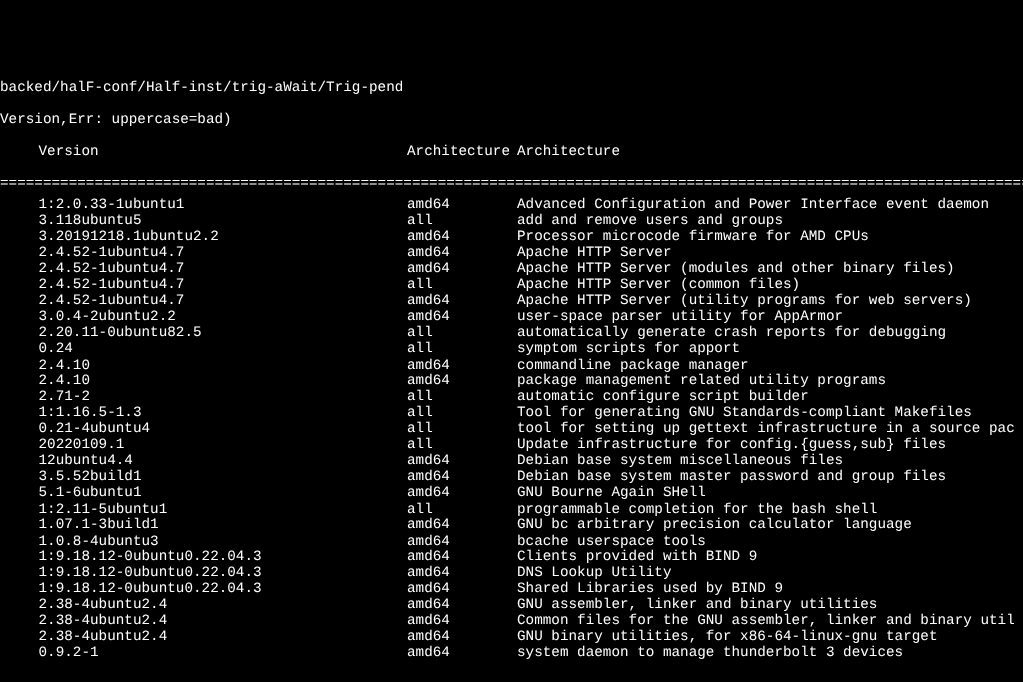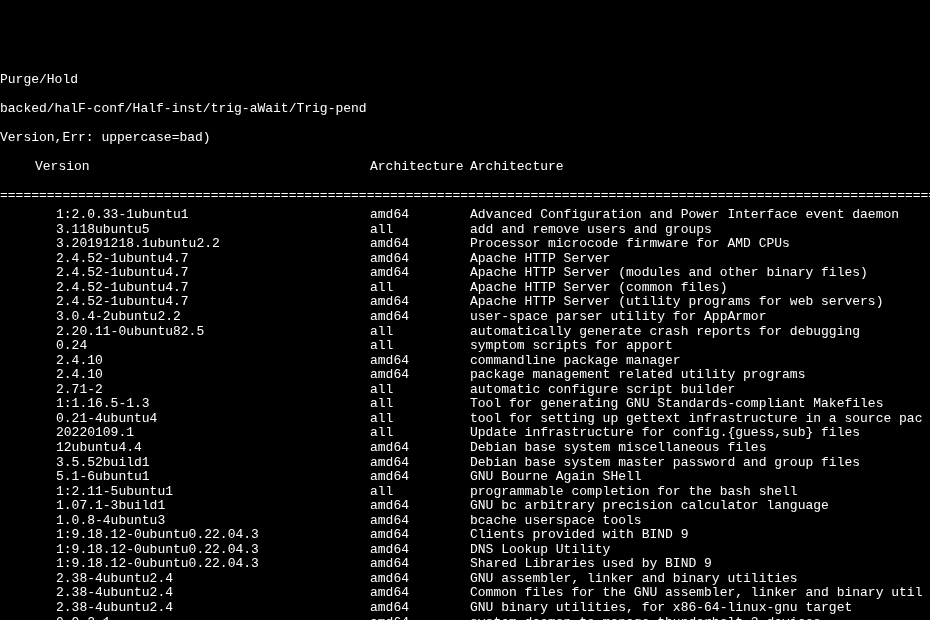--- a/index.html
+++ b/index.html
@@ -14,33 +14,32 @@
       width: 930px;
       height: 620px;
       letter-spacing: 0;
     }
     .terminal {
       padding: 0;
     }
     .hdr-line, .sep-line, .row-line {
       display: block;
     }
-    .col-version { display: inline-block; width: 370px; padding-left: 56px; }
+    .col-version { display: inline-block; width: 370px; padding-left: 35px; }
     .col-arch { display: inline-block; width: 100px; }
     .col-desc { display: inline-block; }
     .first-col-hdr { display: inline-block; width: 370px; padding-left: 35px; }
     .sep { overflow: hidden; width: 930px; display: inline-block; }
   </style>
 </head>
 <body>
 
 
 
 <div class="terminal">
-<span class="hdr-line">Purge/Hold</span>
 <span class="hdr-line">backed/halF-conf/Half-inst/trig-aWait/Trig-pend</span>
 <span class="hdr-line">Version,Err: uppercase=bad)</span>
 <span class="hdr-line"><span class="first-col-hdr">Version</span><span class="col-arch">Architecture</span><span class="col-desc">Architecture</span></span>
 <span class="sep">===============================================================================================================================</span>
 <div id="rows"><span class="row-line"><span class="col-version">1:2.0.33-1ubuntu1</span><span class="col-arch">amd64</span><span class="col-desc">Advanced Configuration and Power Interface event daemon</span></span><span class="row-line"><span class="col-version">3.118ubuntu5</span><span class="col-arch">all</span><span class="col-desc">add and remove users and groups</span></span><span class="row-line"><span class="col-version">3.20191218.1ubuntu2.2</span><span class="col-arch">amd64</span><span class="col-desc">Processor microcode firmware for AMD CPUs</span></span><span class="row-line"><span class="col-version">2.4.52-1ubuntu4.7</span><span class="col-arch">amd64</span><span class="col-desc">Apache HTTP Server</span></span><span class="row-line"><span class="col-version">2.4.52-1ubuntu4.7</span><span class="col-arch">amd64</span><span class="col-desc">Apache HTTP Server (modules and other binary files)</span></span><span class="row-line"><span class="col-version">2.4.52-1ubuntu4.7</span><span class="col-arch">all</span><span class="col-desc">Apache HTTP Server (common files)</span></span><span class="row-line"><span class="col-version">2.4.52-1ubuntu4.7</span><span class="col-arch">amd64</span><span class="col-desc">Apache HTTP Server (utility programs for web servers)</span></span><span class="row-line"><span class="col-version">3.0.4-2ubuntu2.2</span><span class="col-arch">amd64</span><span class="col-desc">user-space parser utility for AppArmor</span></span><span class="row-line"><span class="col-version">2.20.11-0ubuntu82.5</span><span class="col-arch">all</span><span class="col-desc">automatically generate crash reports for debugging</span></span><span class="row-line"><span class="col-version">0.24</span><span class="col-arch">all</span><span class="col-desc">symptom scripts for apport</span></span><span class="row-line"><span class="col-version">2.4.10</span><span class="col-arch">amd64</span><span class="col-desc">commandline package manager</span></span><span class="row-line"><span class="col-version">2.4.10</span><span class="col-arch">amd64</span><span class="col-desc">package management related utility programs</span></span><span class="row-line"><span class="col-version">2.71-2</span><span class="col-arch">all</span><span class="col-desc">automatic configure script builder</span></span><span class="row-line"><span class="col-version">1:1.16.5-1.3</span><span class="col-arch">all</span><span class="col-desc">Tool for generating GNU Standards-compliant Makefiles</span></span><span class="row-line"><span class="col-version">0.21-4ubuntu4</span><span class="col-arch">all</span><span class="col-desc">tool for setting up gettext infrastructure in a source pac</span></span><span class="row-line"><span class="col-version">20220109.1</span><span class="col-arch">all</span><span class="col-desc">Update infrastructure for config.{guess,sub} files</span></span><span class="row-line"><span class="col-version">12ubuntu4.4</span><span class="col-arch">amd64</span><span class="col-desc">Debian base system miscellaneous files</span></span><span class="row-line"><span class="col-version">3.5.52build1</span><span class="col-arch">amd64</span><span class="col-desc">Debian base system master password and group files</span></span><span class="row-line"><span class="col-version">5.1-6ubuntu1</span><span class="col-arch">amd64</span><span class="col-desc">GNU Bourne Again SHell</span></span><span class="row-line"><span class="col-version">1:2.11-5ubuntu1</span><span class="col-arch">all</span><span class="col-desc">programmable completion for the bash shell</span></span><span class="row-line"><span class="col-version">1.07.1-3build1</span><span class="col-arch">amd64</span><span class="col-desc">GNU bc arbitrary precision calculator language</span></span><span class="row-line"><span class="col-version">1.0.8-4ubuntu3</span><span class="col-arch">amd64</span><span class="col-desc">bcache userspace tools</span></span><span class="row-line"><span class="col-version">1:9.18.12-0ubuntu0.22.04.3</span><span class="col-arch">amd64</span><span class="col-desc">Clients provided with BIND 9</span></span><span class="row-line"><span class="col-version">1:9.18.12-0ubuntu0.22.04.3</span><span class="col-arch">amd64</span><span class="col-desc">DNS Lookup Utility</span></span><span class="row-line"><span class="col-version">1:9.18.12-0ubuntu0.22.04.3</span><span class="col-arch">amd64</span><span class="col-desc">Shared Libraries used by BIND 9</span></span><span class="row-line"><span class="col-version">2.38-4ubuntu2.4</span><span class="col-arch">amd64</span><span class="col-desc">GNU assembler, linker and binary utilities</span></span><span class="row-line"><span class="col-version">2.38-4ubuntu2.4</span><span class="col-arch">amd64</span><span class="col-desc">Common files for the GNU assembler, linker and binary util</span></span><span class="row-line"><span class="col-version">2.38-4ubuntu2.4</span><span class="col-arch">amd64</span><span class="col-desc">GNU binary utilities, for x86-64-linux-gnu target</span></span><span class="row-line"><span class="col-version">0.9.2-1</span><span class="col-arch">amd64</span><span class="col-desc">system daemon to manage thunderbolt 3 devices</span></span></div>
 </div>
 
 
 
 

